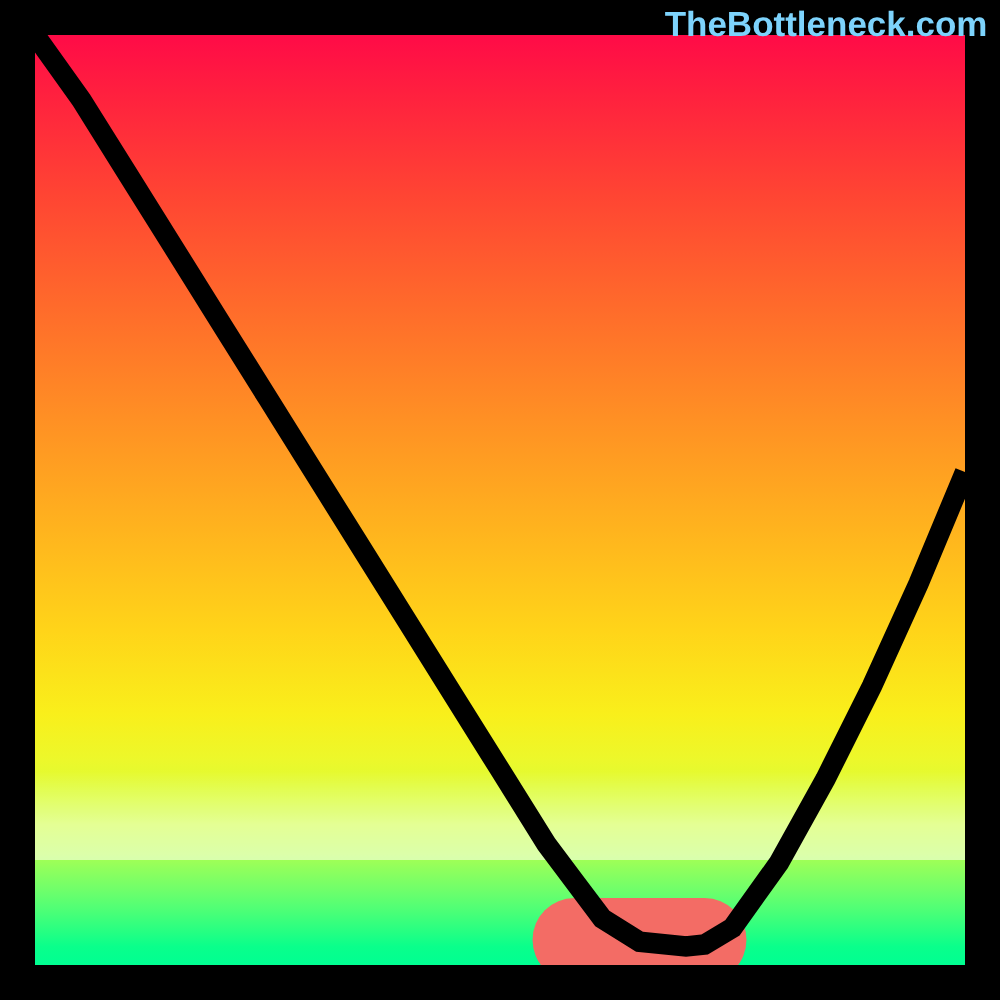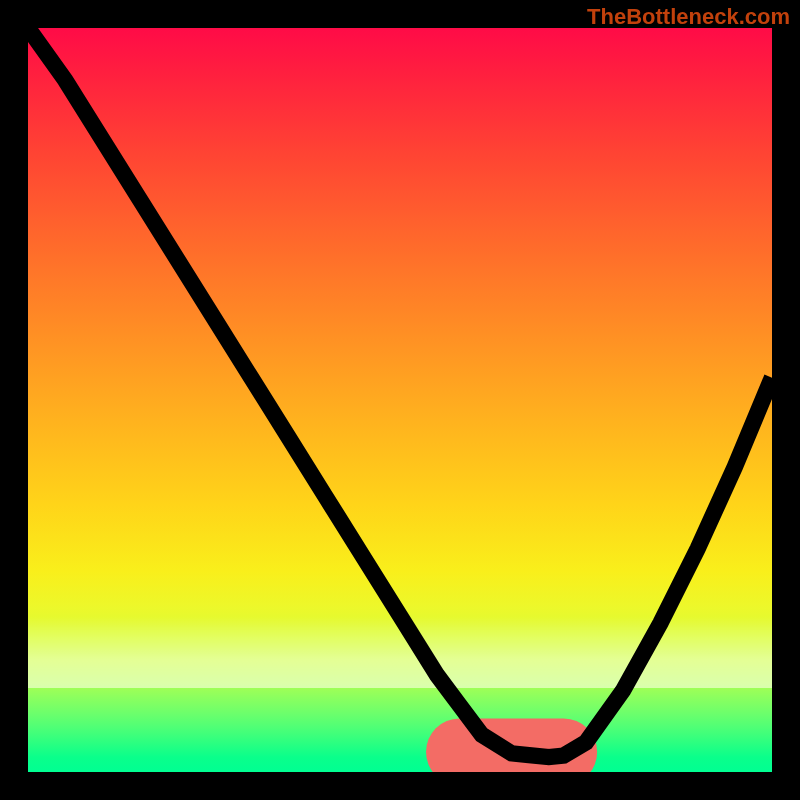--- a/index.html
+++ b/index.html
@@ -14,22 +14,22 @@
   .wrap {
     position: relative;
     width: 800px;
     height: 800px;
     background: #000;
   }
   .watermark {
     position: absolute;
     top: 4px;
     right: 10px;
-    color: #c2410c;
-    font-size: 22px;
+    color: #7dd3fc;
+    font-size: 28px;
     font-weight: 600;
     z-index: 10;
     text-align: right;
   }
   .plot-frame {
     position: absolute;
     left: 28px;
     top: 28px;
     width: 744px;
     height: 744px;

